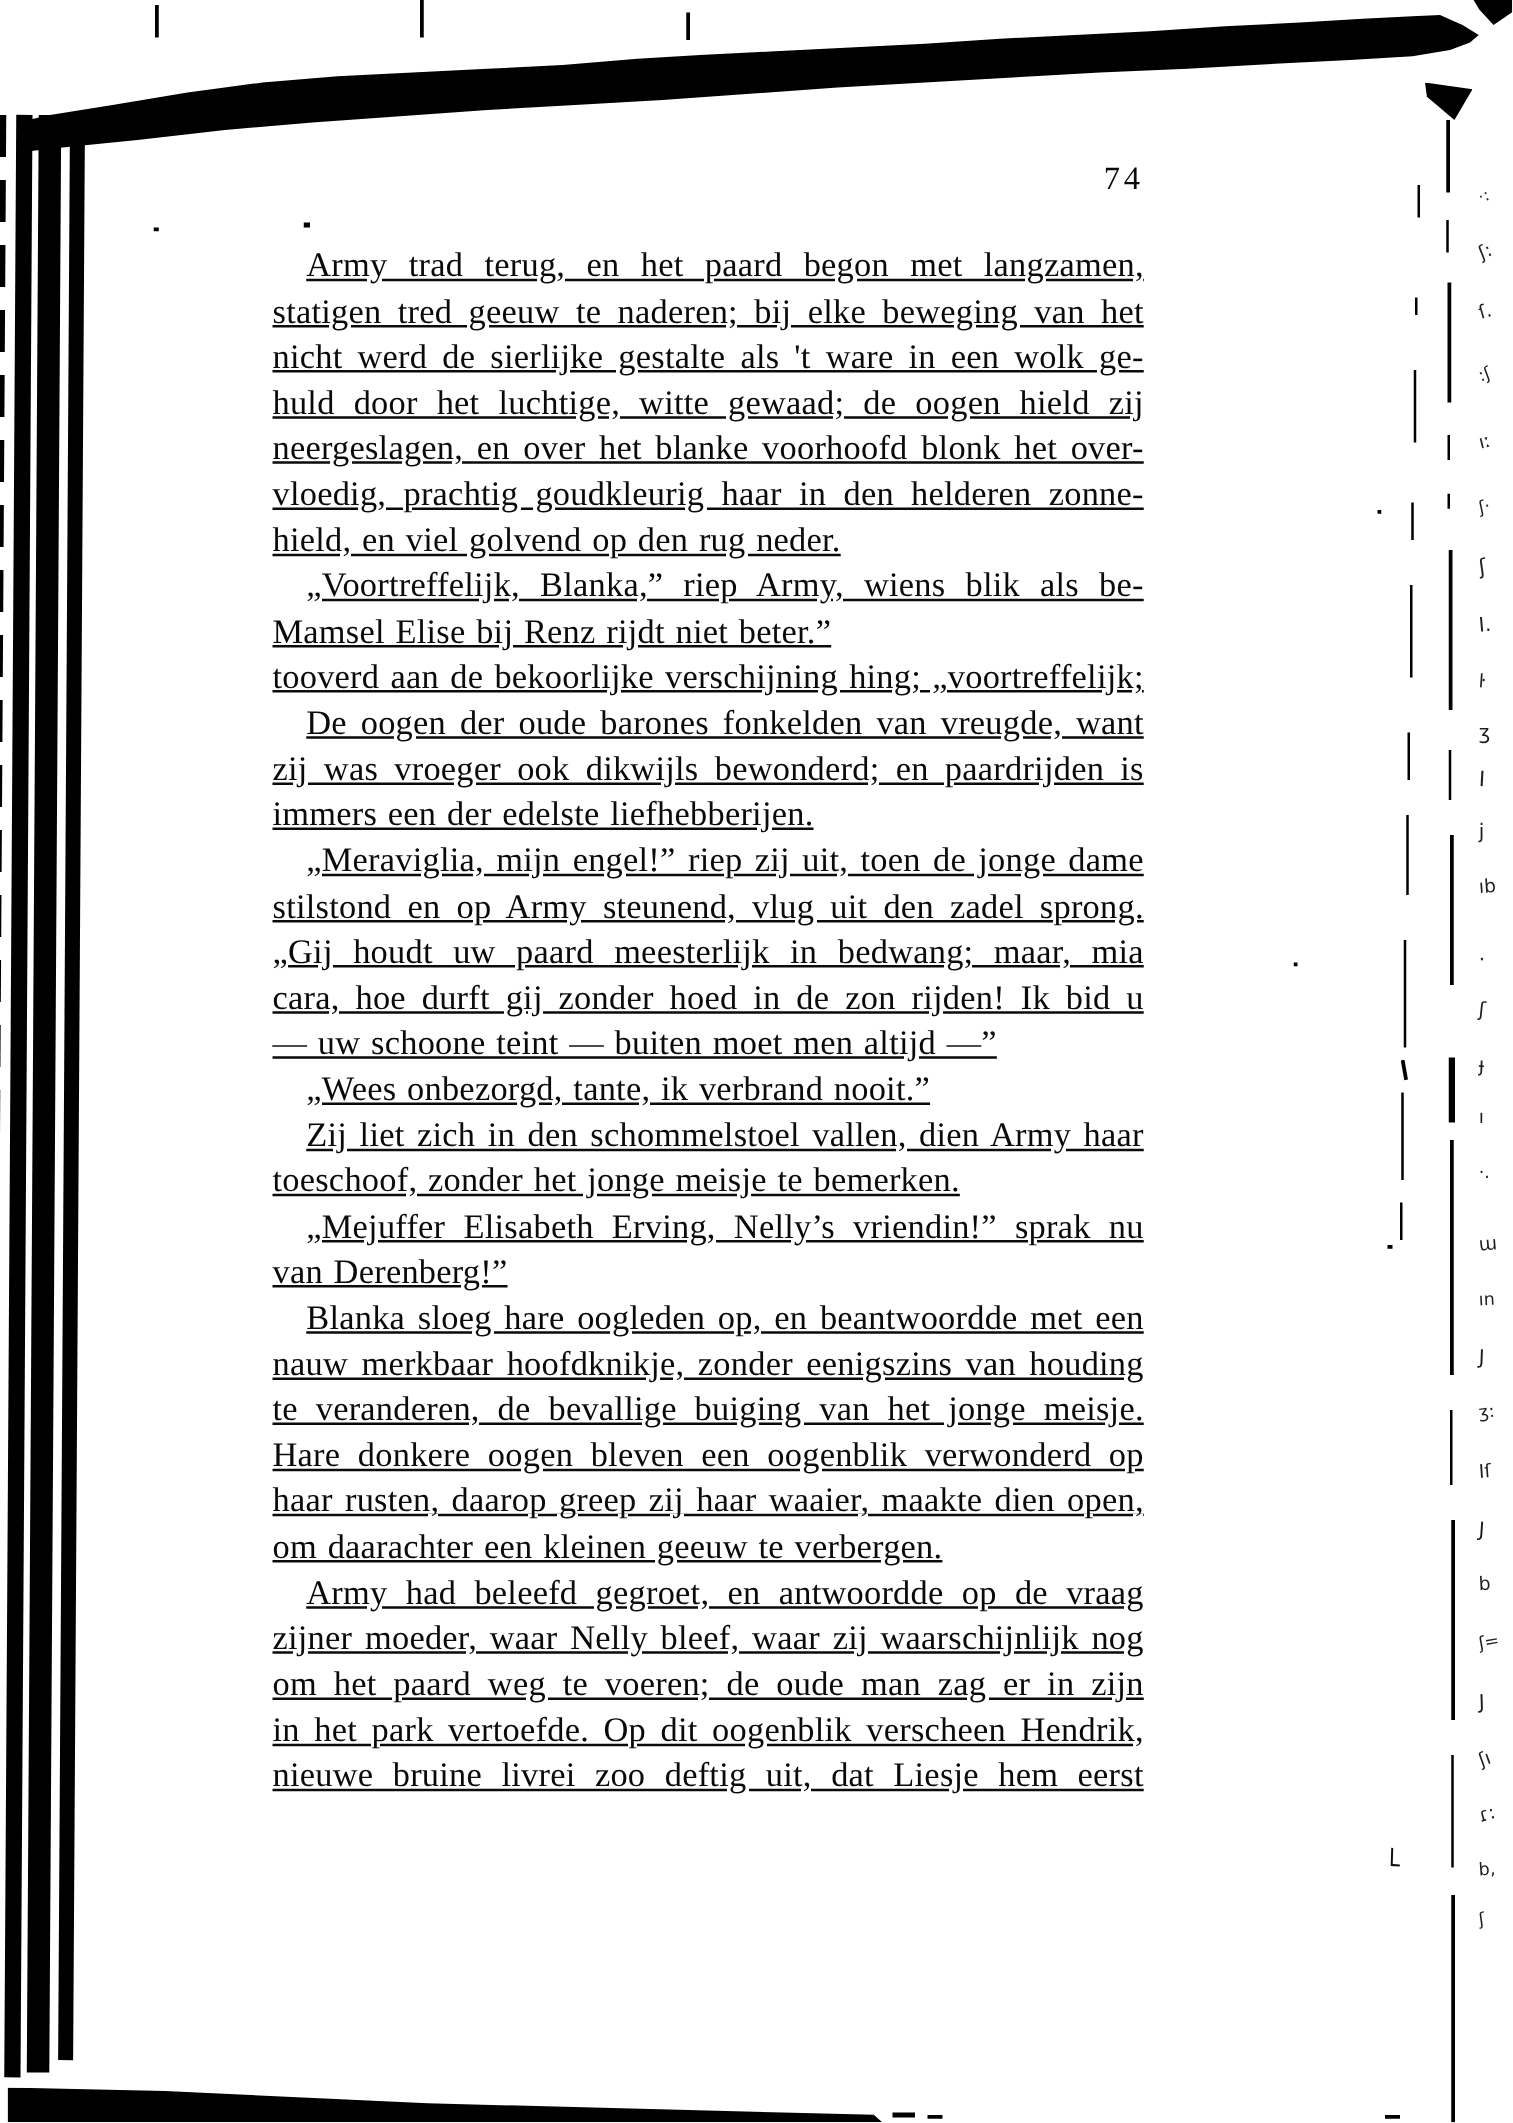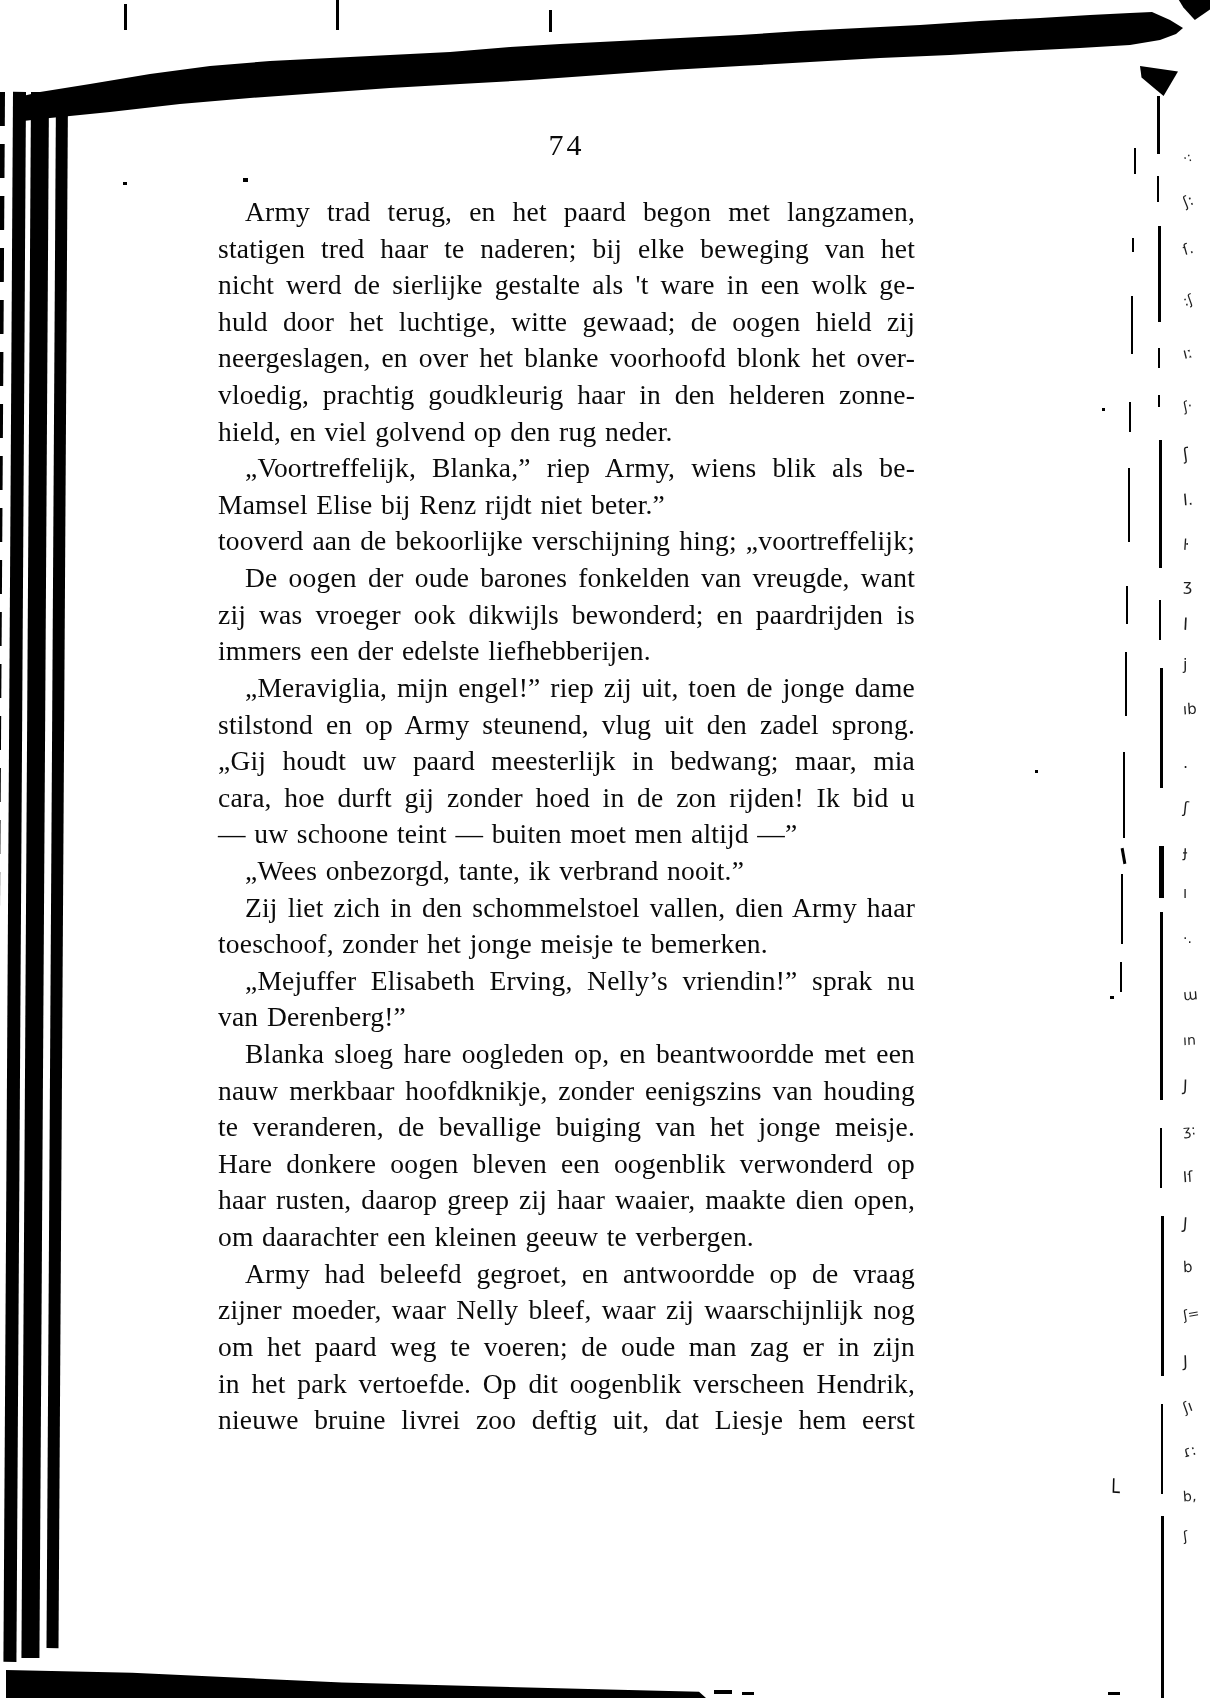--- a/index.html
+++ b/index.html
@@ -1,24 +1,24 @@
 <!DOCTYPE html>
 <html><head>
 <meta charset="utf-8">
 <style>
   html,body{margin:0;padding:0;background:#fff;}
   .page{position:relative;width:1210px;height:1698px;background:#ffffff;overflow:hidden;
         font-family:"Liberation Serif", serif;color:#0a0a0a;}
   
-  .pageno{position:absolute;left:218px;top:128px;width:697px;text-align:center;
-          font-size:30px;letter-spacing:3px;}
+  .pageno{position:absolute;left:218px;top:128px;width:697px;text-align:right;
+          font-size:26px;letter-spacing:3px;}
   .textblock{position:absolute;left:218px;top:194px;width:697px;font-size:27.5px;
              letter-spacing:0.2px;word-spacing:1.5px;}
   .line{height:36.62px;line-height:36.62px;white-space:nowrap_off;text-align:justify;
-        text-align-last:left;overflow:visible;}
+        text-align-last:left;overflow:visible;text-decoration:underline;}
   .line.j{text-align-last:justify;}
   .line.ind{text-indent:27px;}
   
   .art{position:absolute;background:#000;}
   .binding{position:absolute;left:0;top:92px;width:72px;height:1575px;
            transform:rotate(0.35deg);transform-origin:36px 0;}
   .binding .art{top:0;}
   .b0{left:0;width:5px;top:12px;height:1555px;background:repeating-linear-gradient(180deg,#000 0 34px,transparent 34px 52px);}
   .b1{left:13px;width:13px;top:0;height:1570px;}
   .b2{left:31px;width:18px;top:4px;height:1566px;}
@@ -130,21 +130,21 @@
       <span class="margin-mark" style="top: 1442px; font-size: 15px; transform: rotate(-16deg);">ɾ:</span>
       <span class="margin-mark" style="top: 1488px; font-size: 14px; transform: rotate(-4deg);">b,</span>
       <span class="margin-mark" style="top: 1528px; font-size: 14px; transform: rotate(-8deg);">ʃ</span>
     </div>
 
   <div class="pageno">74</div>
 
   <div class="textblock">
     <div>
       <div class="line ind j">Army trad terug, en het paard begon met langzamen,</div>
-      <div class="line j">statigen tred haar te naderen; bij elke beweging van het</div>
+      <div class="line j">statigen tred geeuw te naderen; bij elke beweging van het</div>
       <div class="line j">nicht werd de sierlijke gestalte als 't ware in een wolk ge-</div>
       <div class="line j">huld door het luchtige, witte gewaad; de oogen hield zij</div>
       <div class="line j">neergeslagen, en over het blanke voorhoofd blonk het over-</div>
       <div class="line j">vloedig, prachtig goudkleurig haar in den helderen zonne-</div>
       <div class="line">hield, en viel golvend op den rug neder.</div>
     </div>
     <div>
       <div class="line ind j">„Voortreffelijk, Blanka,” riep Army, wiens blik als be-</div>
       <div class="line">Mamsel Elise bij Renz rijdt niet beter.”</div>
       <div class="line j">tooverd aan de bekoorlijke verschijning hing; „voortreffelijk;</div>

